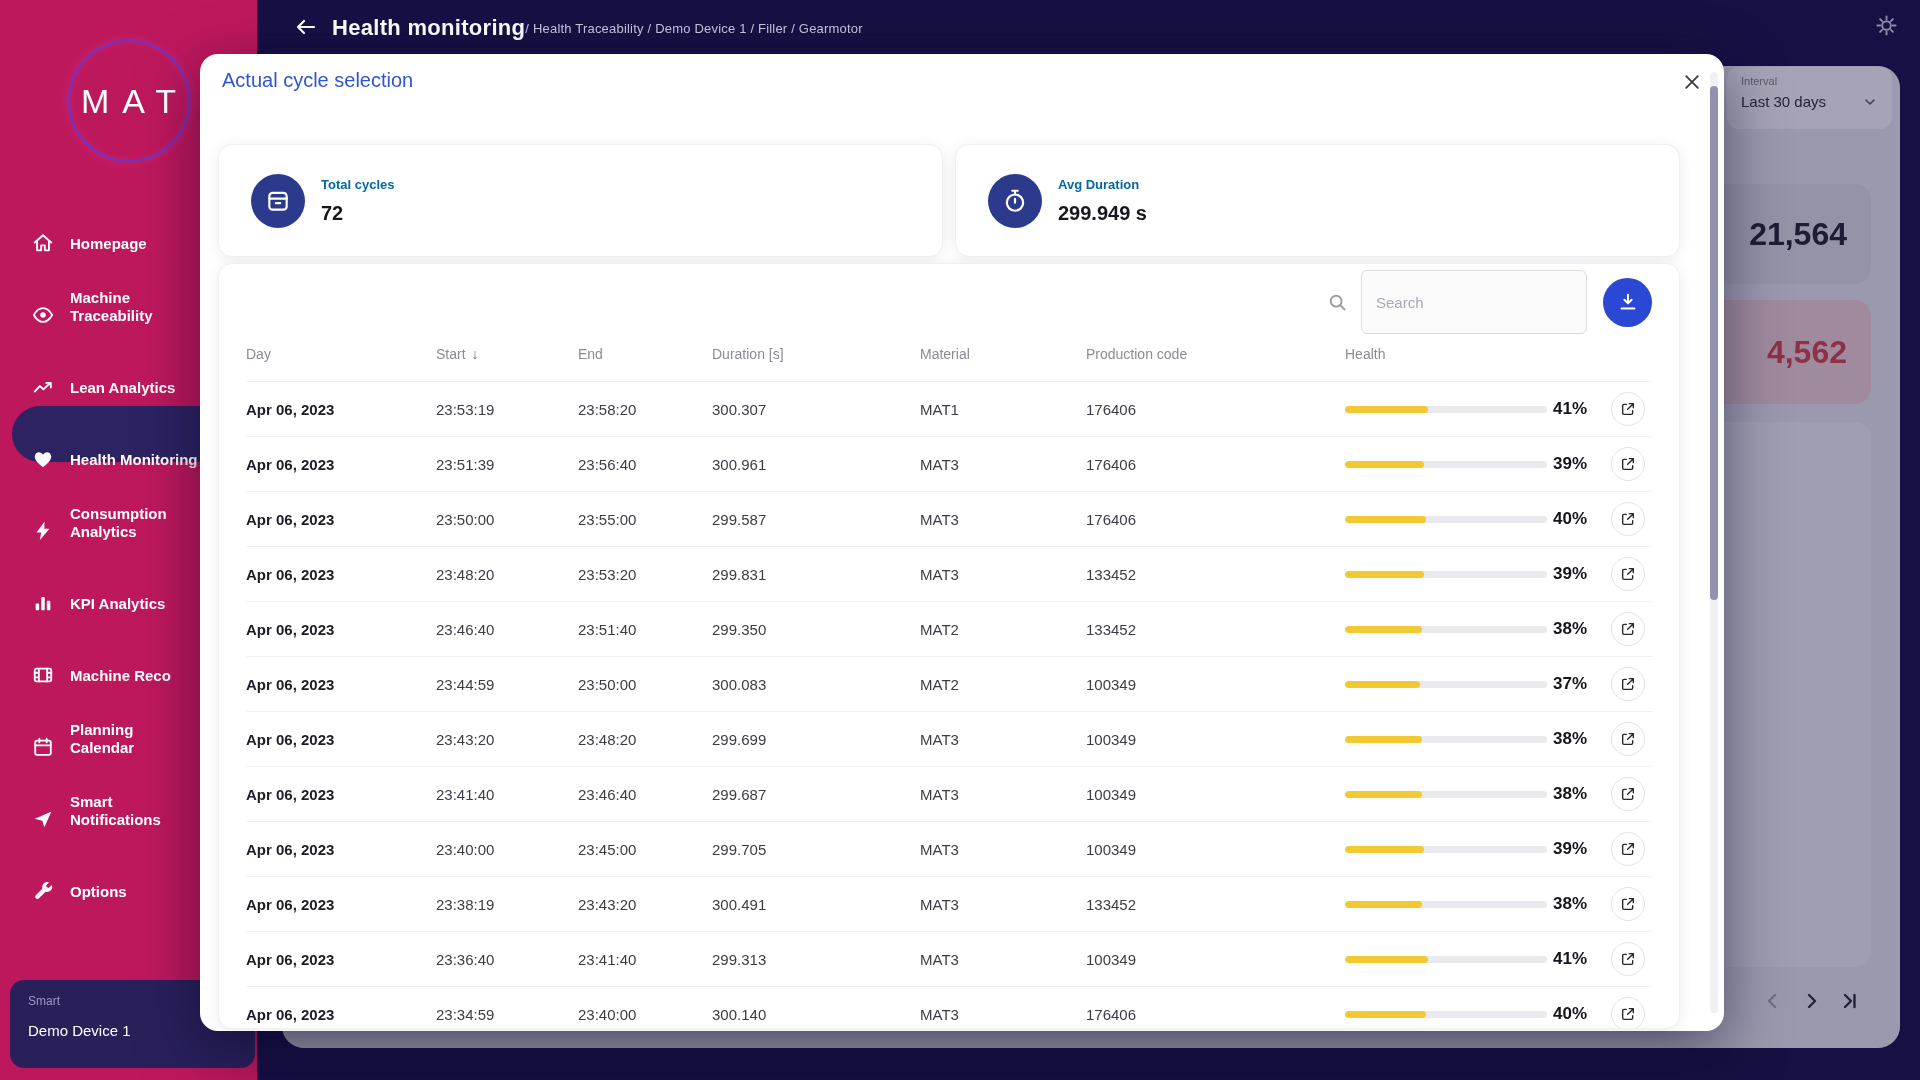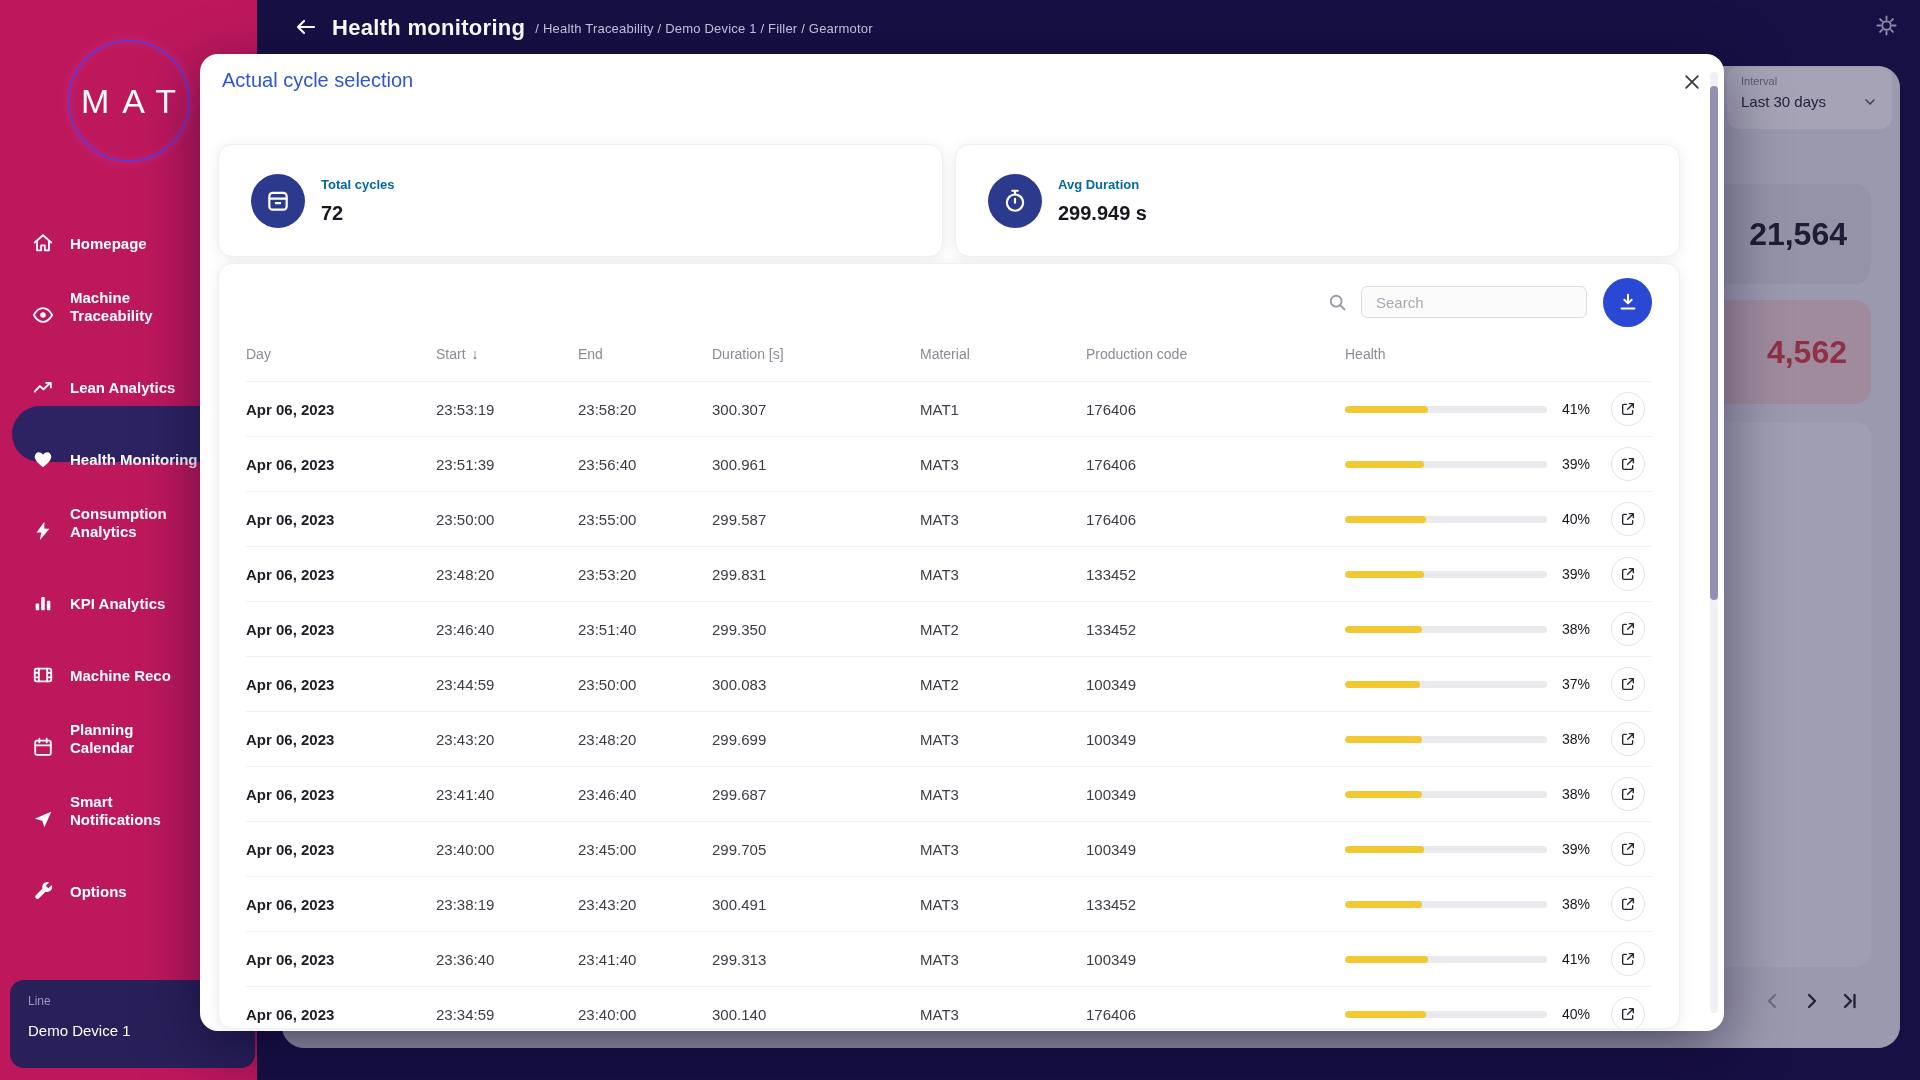--- a/index.html
+++ b/index.html
@@ -34,21 +34,21 @@
   .overlay { position:absolute; left:282px; top:66px; width:1618px; height:982px;
              background:rgba(21,16,64,0.38); border-radius:22px; z-index:2; }
 
   
   .header { position:absolute; top:0; left:0; width:1920px; height:56px; z-index:6;
             display:flex; align-items:center; color:#fff; }
   .back-btn { background:none; border:none; color:#fff; margin-left:292px; padding:0;
               width:28px; height:28px; cursor:pointer; }
   .back-btn svg { width:24px; height:24px; }
   .page-title { font-size:22px; font-weight:bold; margin-left:12px; letter-spacing:.3px; }
-  .breadcrumb { font-size:13px; color:#c9c6de; margin-left:10px; letter-spacing:.2px; }
+  .breadcrumb { font-size:13px; color:#c9c6de; letter-spacing:.2px; }
   .gear-btn { position:absolute; right:20px; top:13px; background:none; border:none;
               color:#8e8ba8; padding:0; width:28px; height:28px; cursor:pointer; }
   .gear-btn svg { width:23px; height:23px; }
 
   
   .sidebar { position:absolute; left:0; top:0; width:257px; height:1080px; background:#be185d; z-index:5; }
   .logo { width:122px; height:122px; border-radius:50%; margin:40px auto 0;
           border:2px solid #6f35c9; box-shadow:0 0 10px rgba(210,62,180,.35), inset 0 0 6px rgba(210,62,180,.25);
           display:flex; align-items:center; justify-content:center; }
   .logo span { color:#fff; font-size:34px; font-weight:400; letter-spacing:13px; padding-left:13px; }
@@ -84,40 +84,40 @@
   .stat-label { font-size:13px; font-weight:bold; color:#0369a1; }
   .stat-value { font-size:20px; font-weight:bold; color:#17171f; margin-top:10px; }
 
   .table-card { position:absolute; left:18px; top:209px; width:1462px; height:766px; background:#fff;
                 border-radius:14px; border:1px solid #f0f0f4; box-shadow:0 2px 14px rgba(30,30,60,.08);
                 padding:0 27px; overflow:hidden; }
   .table-tools { margin-top:14px; height:48px; display:flex; justify-content:flex-end;
                  align-items:center; gap:14px; }
   .search-icon { color:#9a9aa6; width:20px; height:20px; }
   .search-icon svg { width:20px; height:20px; display:block; }
-  .search-input { width:226px; height:32px; border:1px solid #dcdce2; border-radius:6px;
+  .search-input { width:226px; height:64px; border:1px solid #dcdce2; border-radius:6px;
                   background:#fbfbfc; padding:0 14px; font-size:15px; color:#333;
                   font-family:"Liberation Sans", sans-serif; outline:none; }
   .search-input::placeholder { color:#a9a9b2; }
   .download-btn { width:49px; height:49px; border-radius:50%; background:#2b48d5; border:none;
                   color:#fff; display:flex; align-items:center; justify-content:center;
                   margin-left:2px; cursor:pointer; flex:none; }
   .download-btn svg { width:22px; height:22px; }
 
   .thead, .tr { display:grid; grid-template-columns:190px 142px 134px 208px 166px 259px 1fr;
                 align-items:center; }
   .thead { height:56px; color:#8b8b96; font-size:14px; border-bottom:1px solid #f1f1f4; }
   .th { display:flex; align-items:center; gap:6px; cursor:pointer; }
   .sort { font-size:14px; color:#6b6b76; }
   .tr { height:55px; border-bottom:1px solid #f1f1f4; font-size:15px; color:#3c3c46; }
   .td.day { font-weight:bold; color:#1d1d27; }
   .health-cell { display:flex; align-items:center; }
   .bar { width:202px; height:7px; background:#e9e9ee; border-radius:4px; overflow:hidden; flex:none; }
   .fill { height:100%; background:#f2c833; border-radius:4px; }
-  .pct { width:46px; text-align:center; font-weight:normal; color:#15151d; margin-left:6px; font-size:14px; flex:none; }
+  .pct { width:46px; text-align:left; font-weight:bold; color:#15151d; margin-left:6px; font-size:17px; flex:none; }
   .open-btn { width:34px; height:34px; border-radius:50%; border:1px solid #e3e3e8; background:#fff;
               color:#27272f; margin-left:12px; display:flex; align-items:center; justify-content:center;
               cursor:pointer; flex:none; padding:0; }
   .open-btn svg { width:16px; height:16px; }
 
   .scroll-track { position:absolute; right:6px; top:18px; width:8px; height:941px;
                   background:#f1f1f5; border-radius:4px; }
   .scroll-thumb { position:absolute; right:6px; top:32px; width:8px; height:514px;
                   background:#9292b0; border-radius:4px; cursor:pointer; }
 </style>
@@ -254,21 +254,21 @@
         <div class="nav-item">
         <span class="nav-icon">
             <svg viewBox="0 0 24 24" fill="currentColor">
               <path d="M22 7.6c0 3-2.5 5.4-5.5 5.4-.6 0-1.1-.1-1.7-.3L7.6 19.9a2.4 2.4 0 1 1-3.4-3.4l7.2-7.2a5.4 5.4 0 0 1 5.1-7.2c.8 0 1.5.2 2.2.5l-3.7 3.7 2.8 2.8 3.7-3.7c.3.7.5 1.4.5 2.2Z"></path>
             </svg>
           </span>
         <span class="nav-label">Options</span>
       </div>
       </nav>
     <div class="line-card">
-      <div class="line-label">Line</div>
+      <div class="line-label">Smart</div>
       <div class="line-value">Demo Device 1</div>
     </div>
   </div>
 
   <div class="header">
     <button class="back-btn">
       <svg viewBox="0 0 24 24" fill="none" stroke="currentColor" stroke-width="2.2" stroke-linecap="round" stroke-linejoin="round">
           <path d="M20 12H4M10 6l-6 6 6 6"></path>
         </svg>
     </button>

